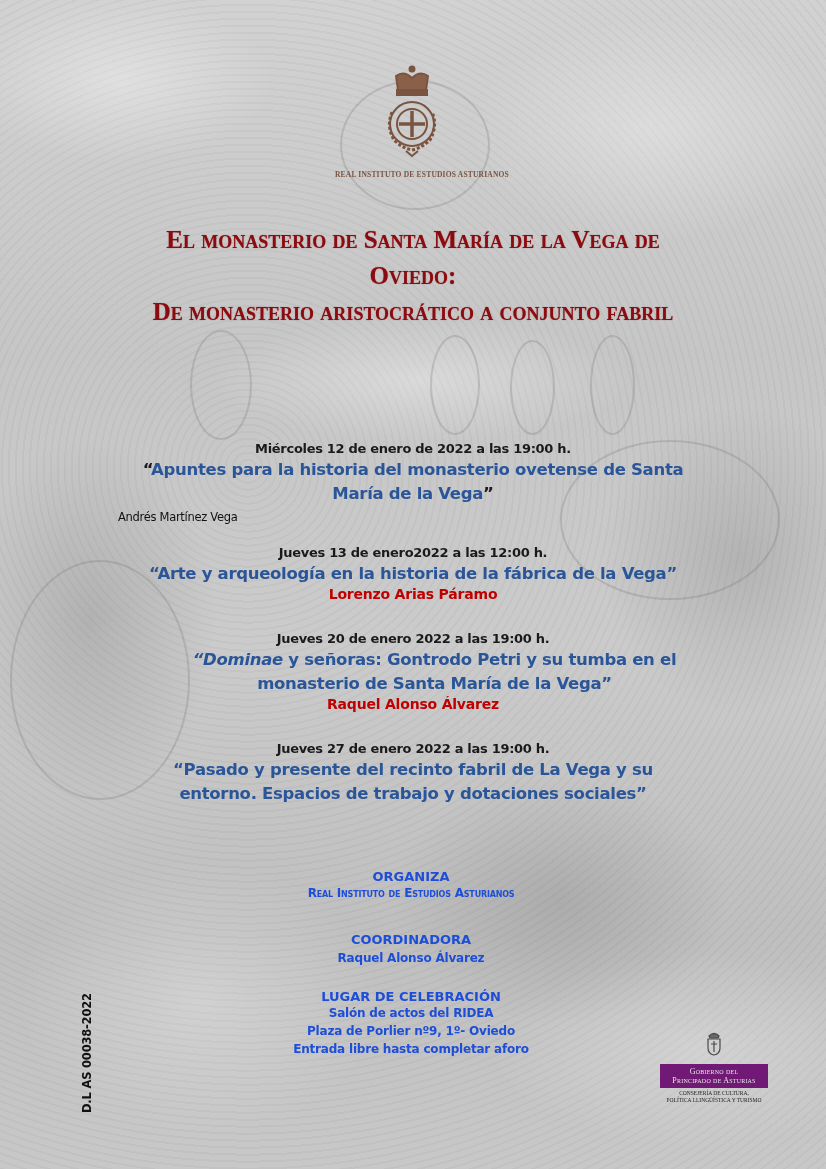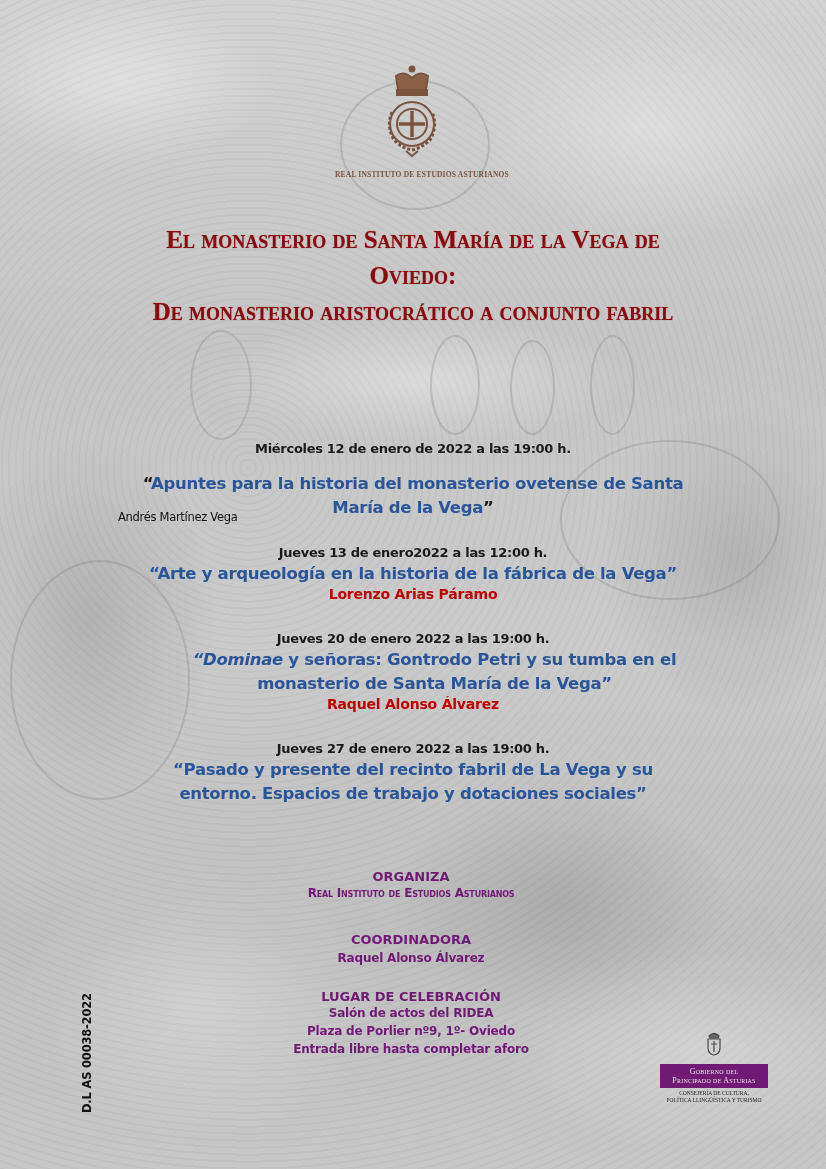--- a/index.html
+++ b/index.html
@@ -59,21 +59,21 @@
     font-family: "DejaVu Sans", sans-serif; font-size: 14px; font-weight: bold; color: #c00000;
     letter-spacing: -0.2px;
   }
   .speaker-plain {
     position: absolute; left: 118px; top: 510px;
     font-family: "DejaVu Sans", sans-serif; font-size: 11.5px; color: #111; letter-spacing: -0.3px;
   }
   .q { color: #1a1a1a; }
   .ital { font-style: italic; }
 
-  .info { position: absolute; left: 0; width: 822px; text-align: center; color: #701a75; }
+  .info { position: absolute; left: 0; width: 822px; text-align: center; color: #1d4ed8; }
   .info .h { font-size: 13px; font-weight: bold; }
   .info .v { font-size: 12px; font-weight: bold; line-height: 18px; letter-spacing: -0.2px; }
   .smallcaps { font-variant: small-caps; font-size: 13px; }
 
   .dl {
     position: absolute; left: 80px; top: 1113px; transform-origin: left top;
     transform: rotate(-90deg);
     font-family: "DejaVu Sans", sans-serif; font-size: 11.5px; font-weight: bold; color: #111;
     white-space: nowrap; letter-spacing: -0.2px;
   }
@@ -120,21 +120,21 @@
   <div class="logo-text">REAL INSTITUTO DE ESTUDIOS ASTURIANOS</div>
 
   <div class="title">
     <div>El monasterio de Santa María de la Vega de</div>
     <div>Oviedo:</div>
     <div class="sub">De monasterio aristocrático a conjunto fabril</div>
   </div>
 
   <div class="event" style="top:441px;">
     <div class="date">Miércoles 12 de enero de 2022 a las 19:00 h.</div>
-    <div class="talk" style="margin-top:16px;">
+    <div class="talk" style="margin-top:2px;">
       <span class="q">“</span><span>Apuntes para la historia del monasterio ovetense de Santa</span><br>
       <span>María de la Vega</span><span class="q">”</span>
     </div>
   </div>
   <div class="speaker-plain">Andrés Martínez Vega</div>
 
   <div class="event" style="top:545px;">
     <div class="date">Jueves 13 de enero2022 a las 12:00 h.</div>
     <div class="talk" style="margin-top:2px;">“Arte y arqueología en la historia de la fábrica de la Vega”</div>
     <div class="speaker">Lorenzo Arias Páramo</div>

